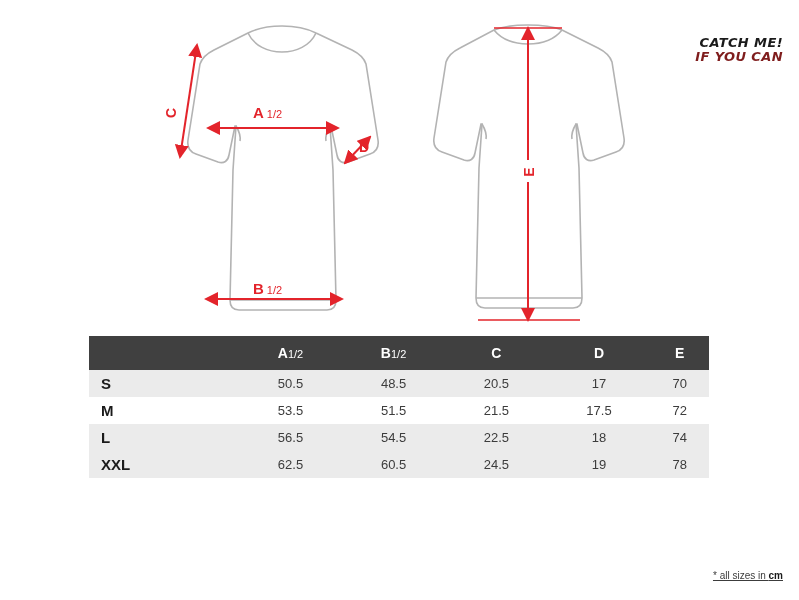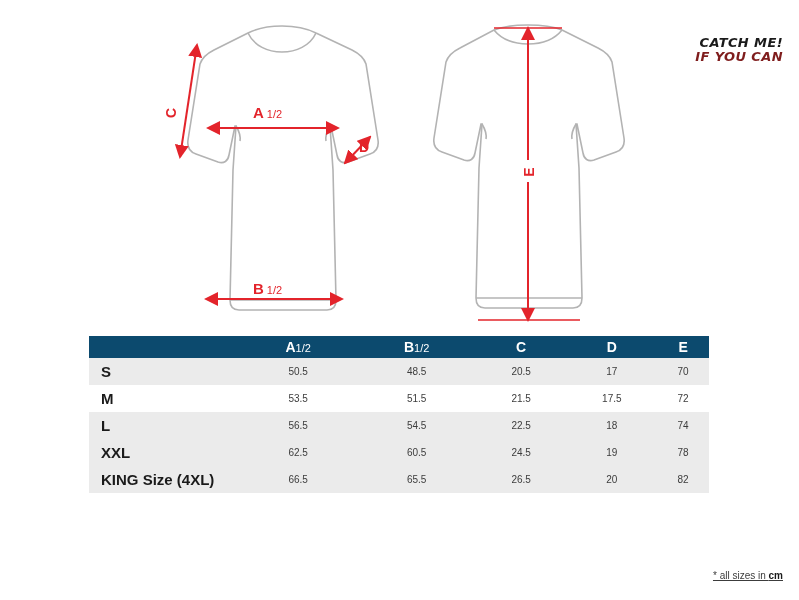--- a/index.html
+++ b/index.html
@@ -52,42 +52,42 @@
   
   .size-table {
     position: absolute;
     top: 336px;
     left: 89px;
     width: 620px;
     border-collapse: collapse;
     font-size: 14px;
   }
   .size-table thead th {
-    background: #0c4a6e;
+    background: #404040;
     color: #ffffff;
     font-weight: bold;
-    height: 22px;
+    height: 34px;
     font-size: 14px;
     text-align: center;
     padding: 0;
   }
   .size-table thead th.first {
     text-align: left;
     padding-left: 12px;
     width: 150px;
   }
   .size-table thead th .frac {
     font-size: 11px;
     font-weight: normal;
   }
   .size-table tbody td {
     height: 27px;
     text-align: center;
     color: #3c3c3c;
-    font-size: 10px;
+    font-size: 13px;
     padding: 0;
   }
   .size-table tbody td.label {
     text-align: left;
     padding-left: 12px;
     font-weight: bold;
     color: #1a1a1a;
     font-size: 15px;
   }
   .size-table tbody tr.odd td { background: #ebebeb; }
@@ -282,26 +282,18 @@
       <td>74</td>
     </tr>
     <tr class="odd">
       <td class="label">XXL</td>
       <td>62.5</td>
       <td>60.5</td>
       <td>24.5</td>
       <td>19</td>
       <td>78</td>
     </tr>
-    <tr class="odd">
-      <td class="label">KING Size (4XL)</td>
-      <td>66.5</td>
-      <td>65.5</td>
-      <td>26.5</td>
-      <td>20</td>
-      <td>82</td>
-    </tr>
   </tbody>
 </table>
 
 <div class="footnote">
   <span>* all sizes in </span><b>cm</b>
 </div>
 
 </body></html>

